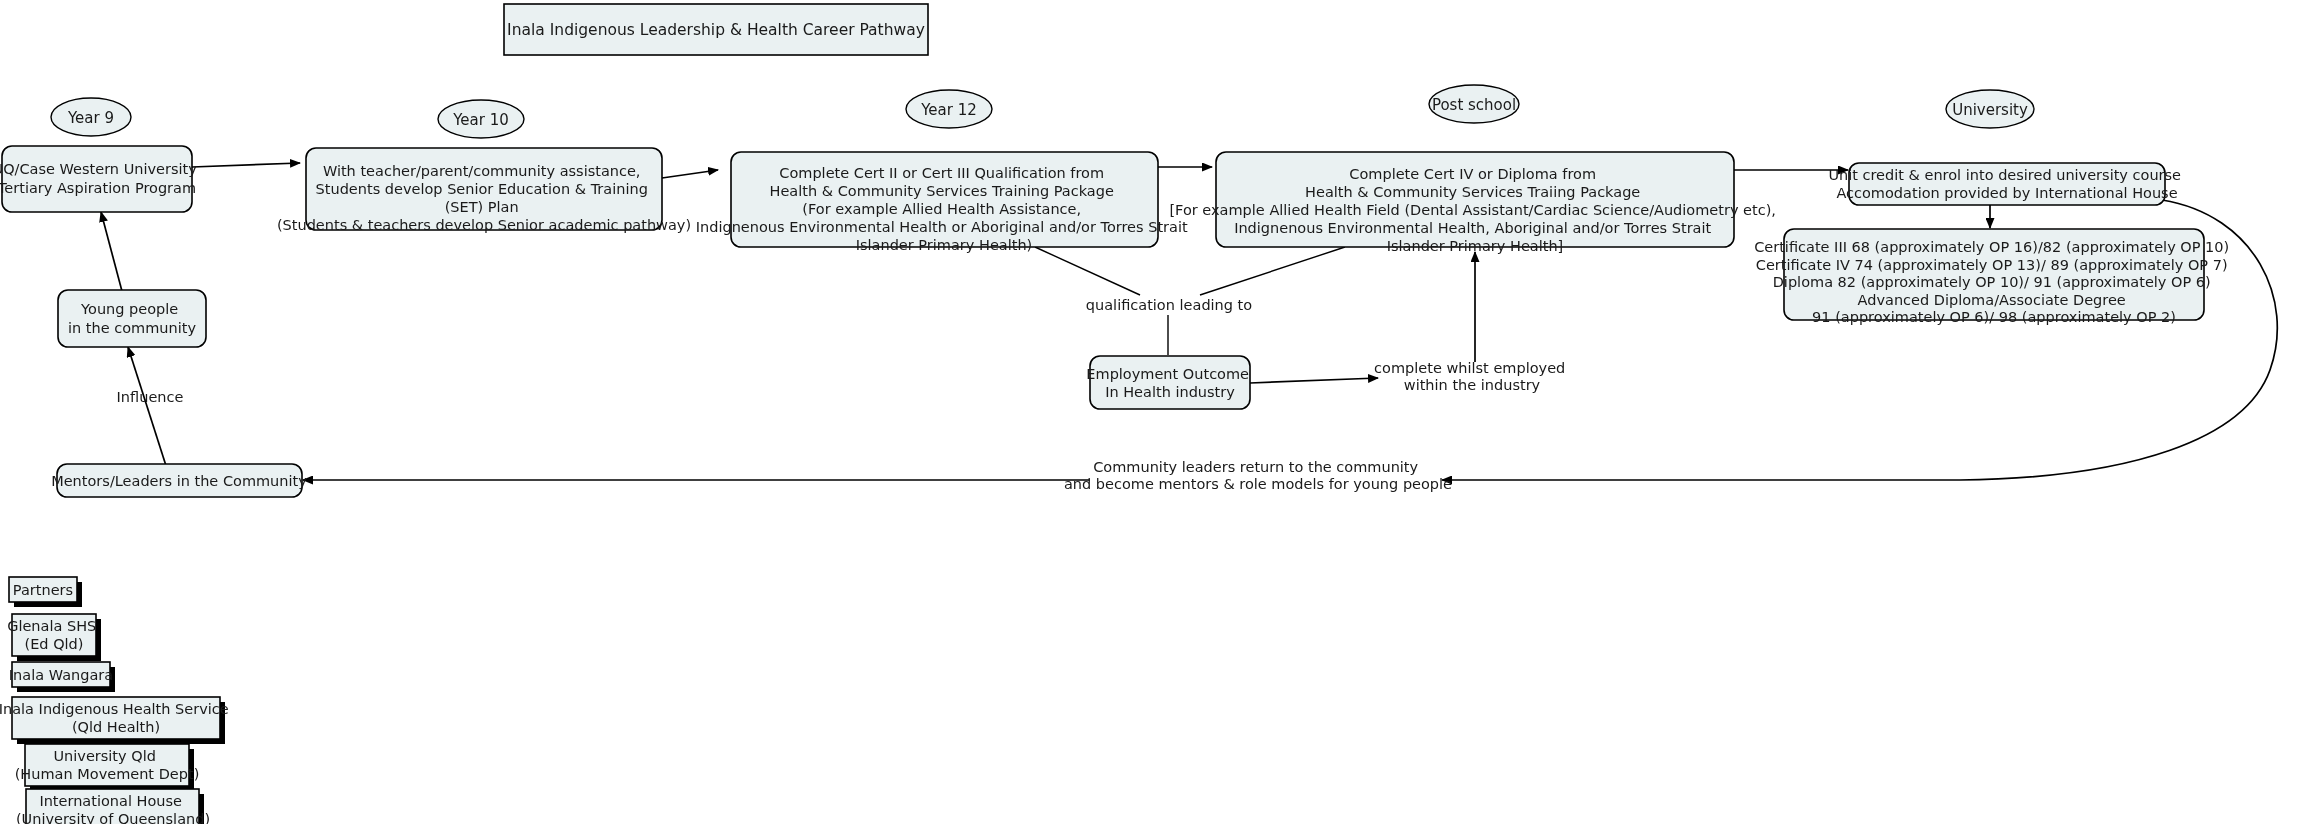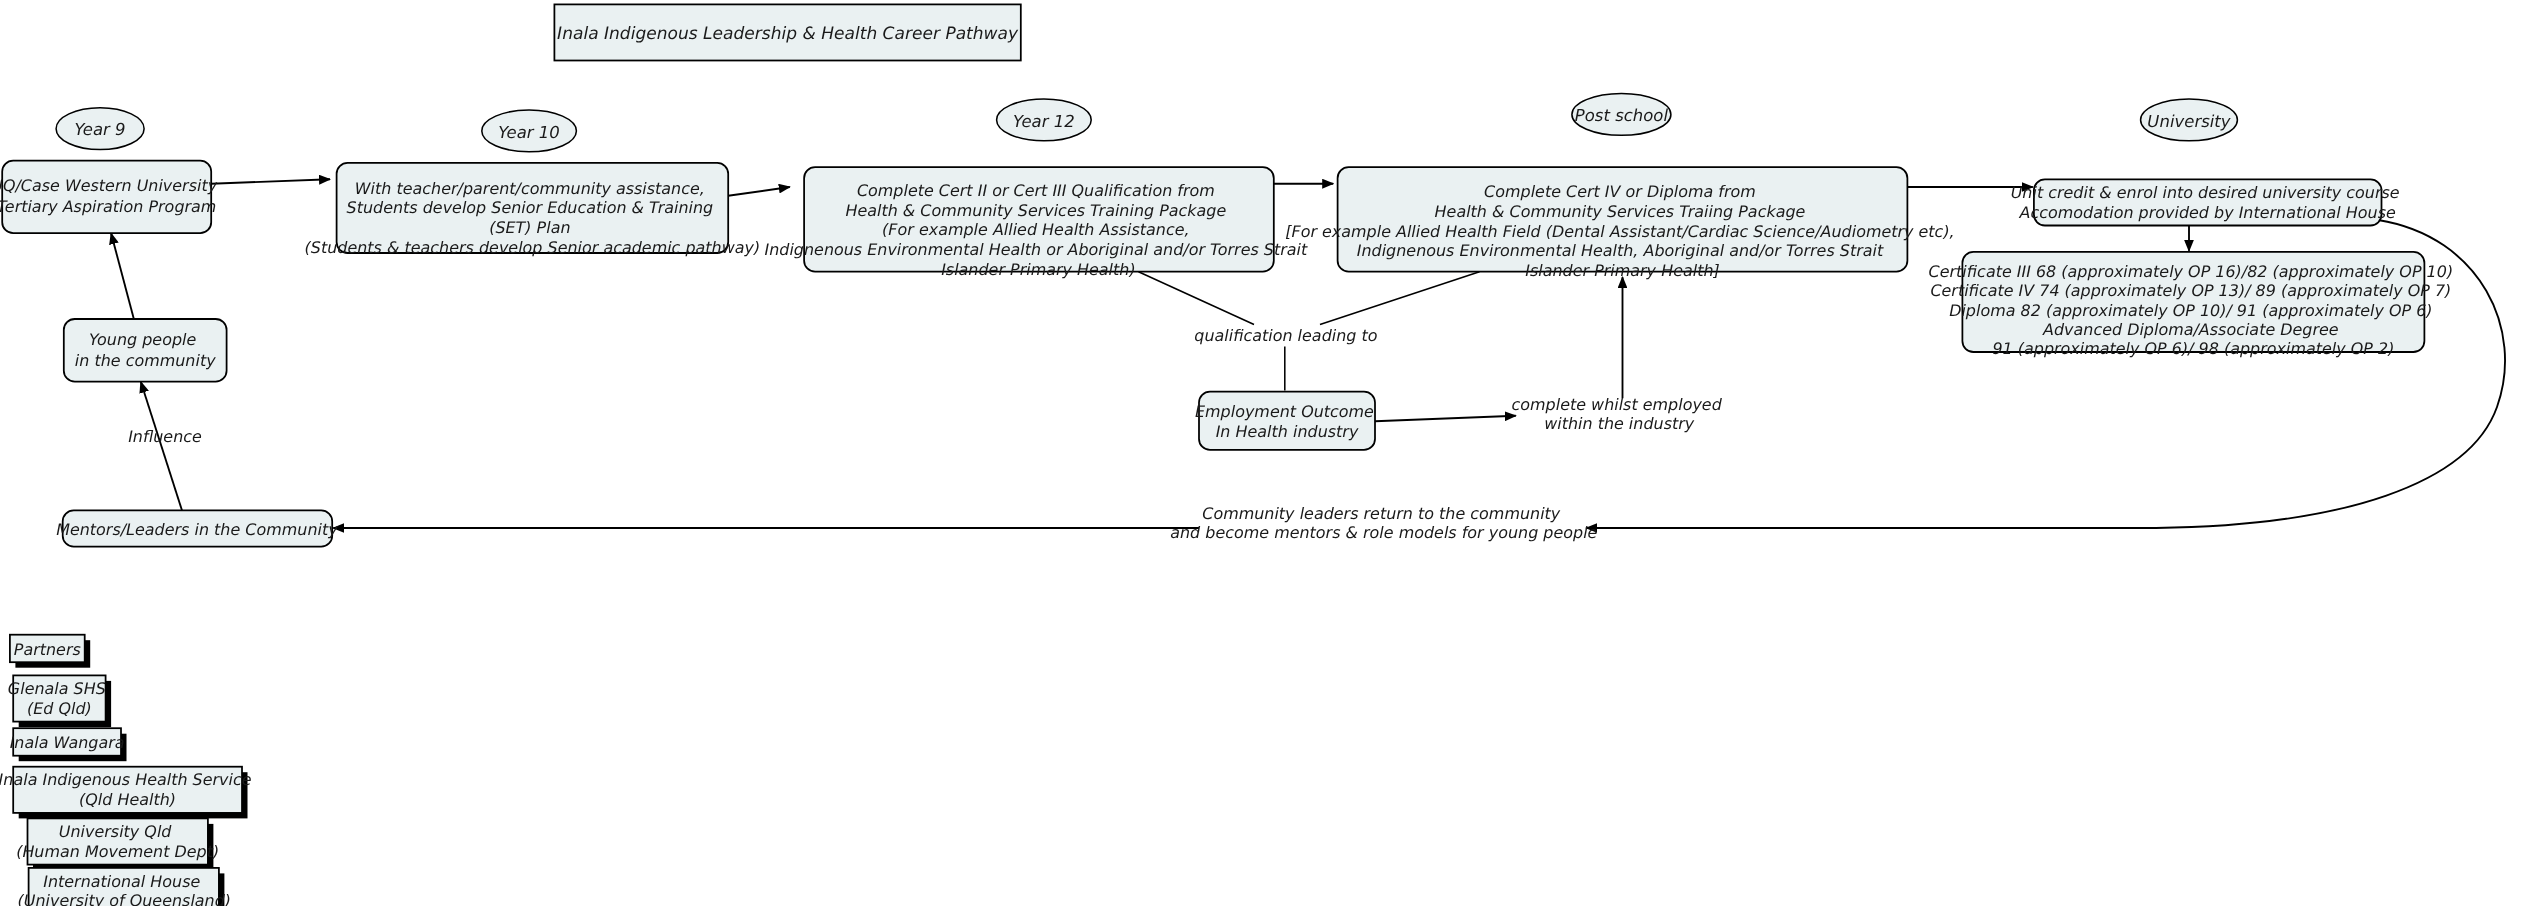--- a/index.html
+++ b/index.html
@@ -10,21 +10,20 @@
   body {
     width: 2300px;
     height: 824px;
     font-family: "DejaVu Sans", sans-serif;
     overflow: hidden;
   }
   #canvas {
     position: relative;
     width: 2300px;
     height: 824px;
-    font-style: italic;
   }
   svg.layer {
     position: absolute;
     top: 0;
     left: 0;
     width: 2300px;
     height: 824px;
   }
   .node-text {
     font-family: "DejaVu Sans", sans-serif;

